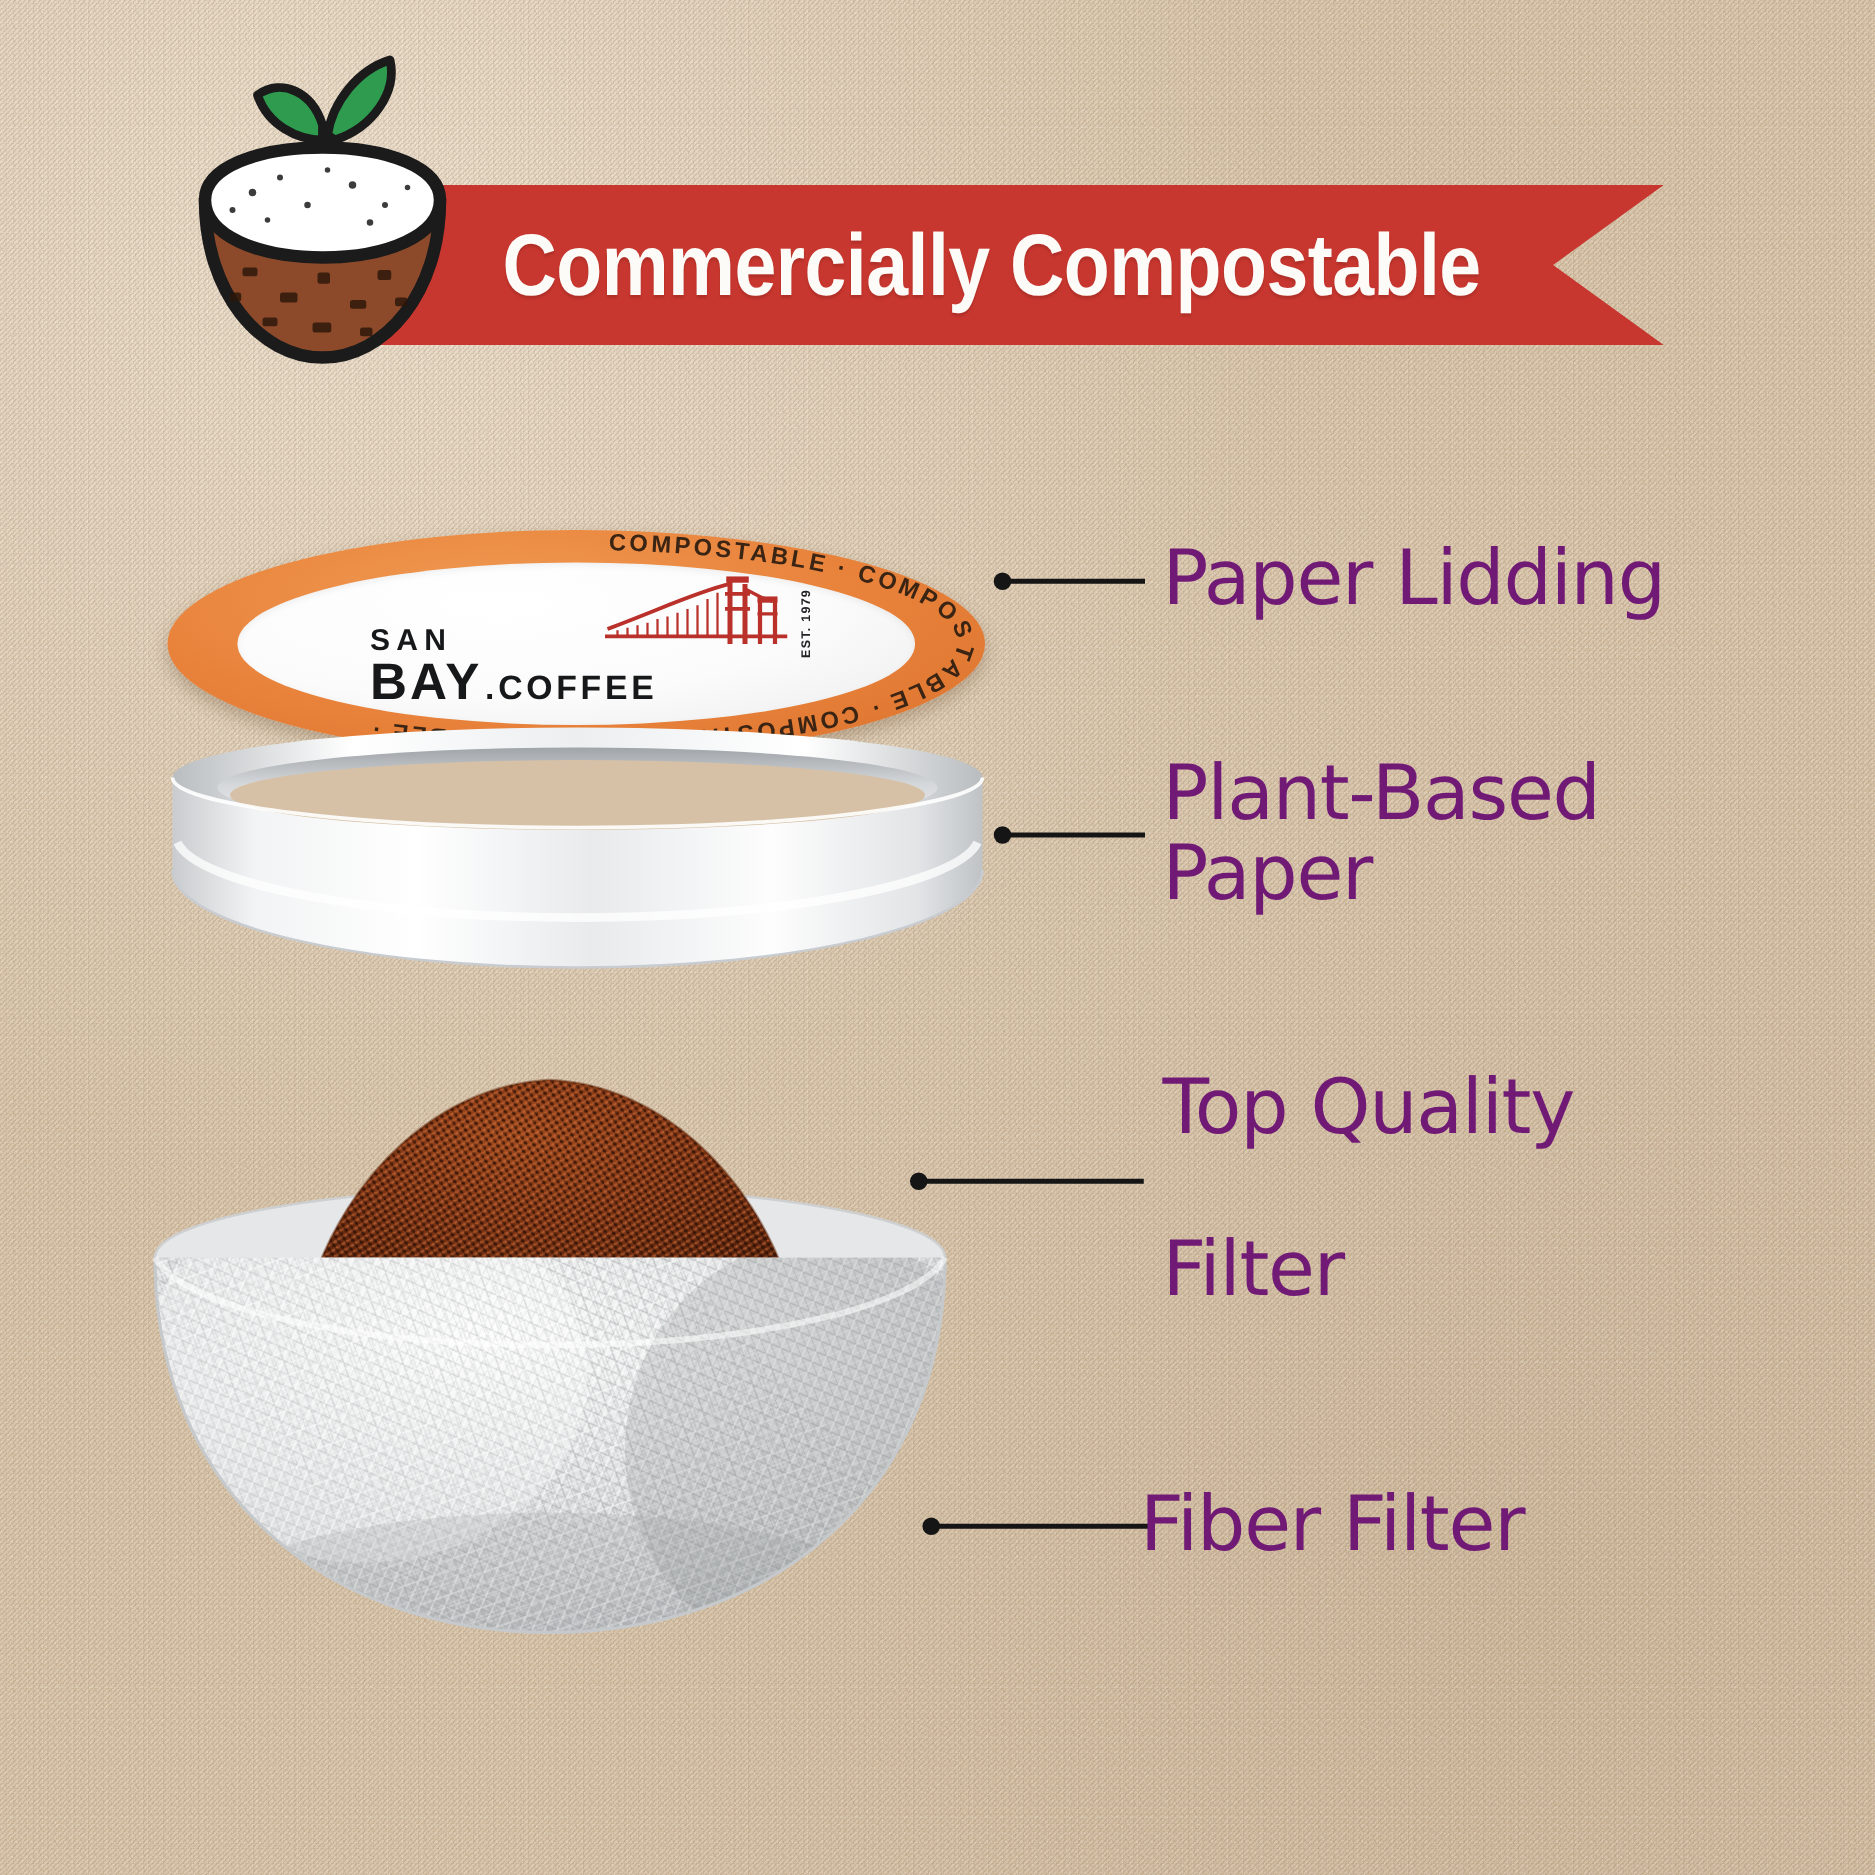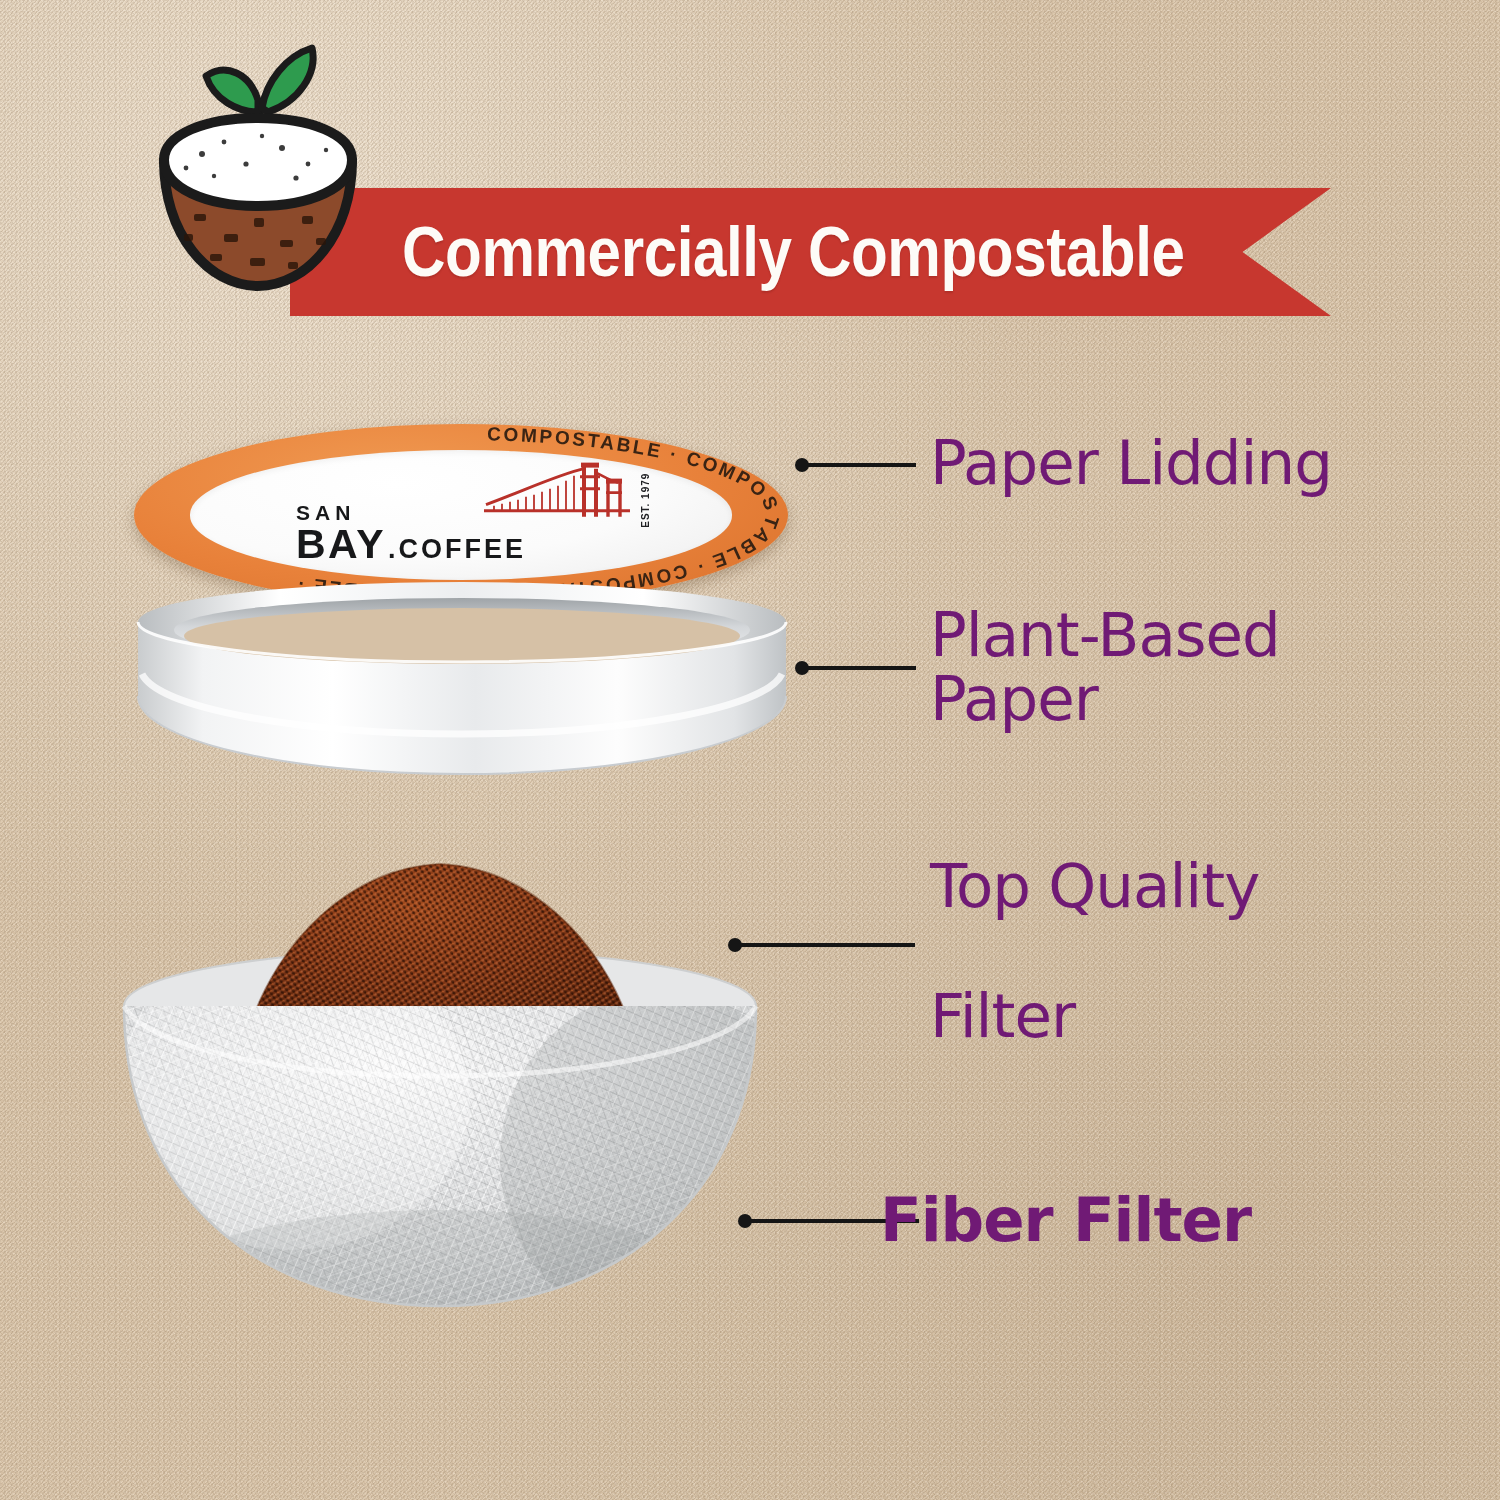--- a/index.html
+++ b/index.html
@@ -34,21 +34,21 @@
     position:absolute;inset:0;opacity:.30;
     background-image:
       repeating-conic-gradient(from 0deg at 50% 50%, rgba(150,120,88,.25) 0deg 12deg, rgba(255,250,240,.18) 12deg 24deg);
     background-size:6px 6px;
   }
   .ribbon-shape{
     position:absolute;left:290px;top:148px;width:1041px;height:128px;
     background:#c7372f;
     clip-path:polygon(0 0, 100% 0, 91.5% 50%, 100% 100%, 0 100%);
     -webkit-clip-path:polygon(0 0, 100% 0, 91.5% 50%, 100% 100%, 0 100%);
-    display:flex;align-items:center;margin-top:40px;
+    display:flex;align-items:center;
   }
   .ribbon-text{
     color:#fdfbf7;
     font-family:"Liberation Sans", sans-serif;
     font-weight:700;
     font-size:70px;
     letter-spacing:-0.5px;
     transform:scaleX(.86);
     transform-origin:left center;
     margin-left:112px;
@@ -80,21 +80,21 @@
     position:absolute;left:50%;top:50%;transform:translate(-50%,-50%);
     width:330px;text-align:left;
   }
   .logo-line{
     font-family:"Liberation Sans", sans-serif;
     font-weight:700;color:#17181a;
     letter-spacing:2px;
     line-height:.98;
     transform:scaleX(1.0);
   }
-  .logo-san{font-size:21px;letter-spacing:5px;margin-top:36px;}
+  .logo-san{font-size:24px;letter-spacing:5px;margin-top:36px;}
   .logo-sf{font-size:31px;letter-spacing:2.4px;}
   .logo-bay{font-size:41px;letter-spacing:2.4px;}
   .logo-coffee{font-size:27px;letter-spacing:3px;font-weight:700;text-align:right;}
   .bridge{position:absolute;right:-4px;top:-6px;width:150px;height:62px;}
   .est{
     position:absolute;right:-14px;top:6px;
     font-family:"Liberation Sans", sans-serif;
     font-size:10px;font-weight:700;color:#202124;
     transform:rotate(-90deg);transform-origin:right top;
     letter-spacing:1px;white-space:nowrap;
@@ -360,15 +360,15 @@
     <div class="dot"></div>
     <div class="line" style="width:178px;"></div>
   </div>
   <div class="clabel" style="left:930px;top:855px;">Top Quality</div>
   <div class="clabel" style="left:930px;top:985px;">Filter</div>
 
   <div class="lead" style="left:738px;top:1221px;width:180px;">
     <div class="dot"></div>
     <div class="line" style="width:172px;"></div>
   </div>
-  <div class="clabel" style="left:880px;top:1189px;font-weight:bold;">Fiber Filter</div>
+  <div class="clabel" style="left:912px;top:1189px;">Fiber Filter</div>
 
 </div>
 
 </body></html>

